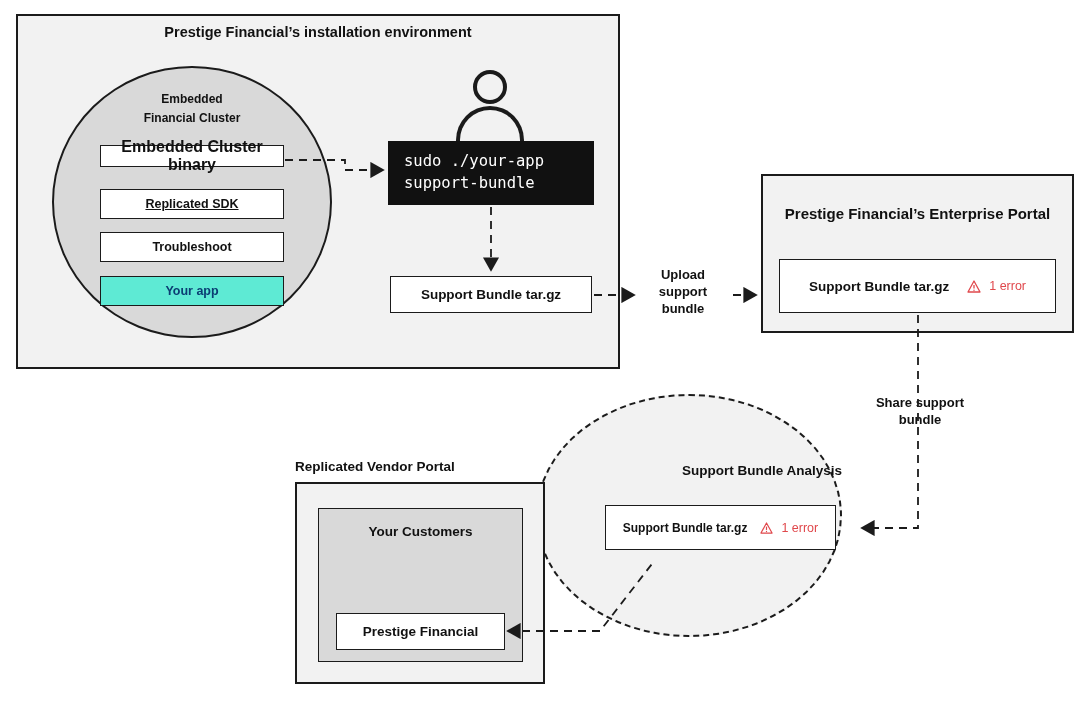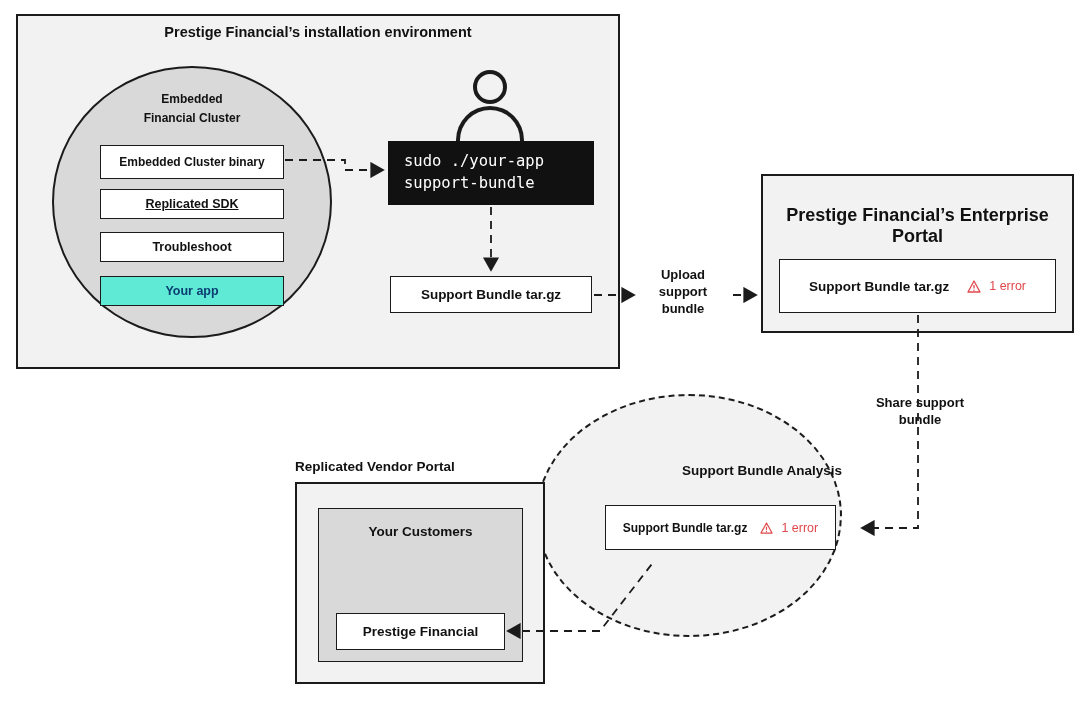--- a/index.html
+++ b/index.html
@@ -62,21 +62,21 @@
     font-weight: bold;
     color: #111;
   }
   .box.thin { border-width: 1.5px; }
   .box.blue {
     background: #5eead4;
     color: #0b3d73;
     border-color: #1b1b1b;
   }
 
-  .cl-item-1 { left: 100px; top: 145px; width: 184px; height: 34px; font-size: 12px; }
+  .cl-item-1 { left: 100px; top: 145px; width: 184px; height: 22px; font-size: 16px; }
   .cl-item-2 { left: 100px; top: 189px; width: 184px; height: 30px; text-decoration: underline; }
   .cl-item-3 { left: 100px; top: 232px; width: 184px; height: 30px; }
   .cl-item-4 { left: 100px; top: 276px; width: 184px; height: 30px; }
 
   
   .person {
     left: 455px; top: 70px; width: 70px; height: 72px;
   }
   .person-head {
     position: absolute;
@@ -116,21 +116,21 @@
 
   
   .ent-panel {
     left: 761px; top: 174px; width: 313px; height: 159px;
     background: #f2f2f2;
     border: 2px solid #1b1b1b;
   }
   .ent-title {
     left: 761px; top: 205px; width: 313px;
     text-align: center;
-    font-size: 18px;
+    font-size: 15px;
     font-weight: bold;
   }
   .ent-inner {
     left: 779px; top: 259px; width: 277px; height: 54px;
     background: #ffffff;
     border: 1.5px solid #1b1b1b;
     display: flex;
     align-items: center;
     justify-content: center;
     gap: 18px;

